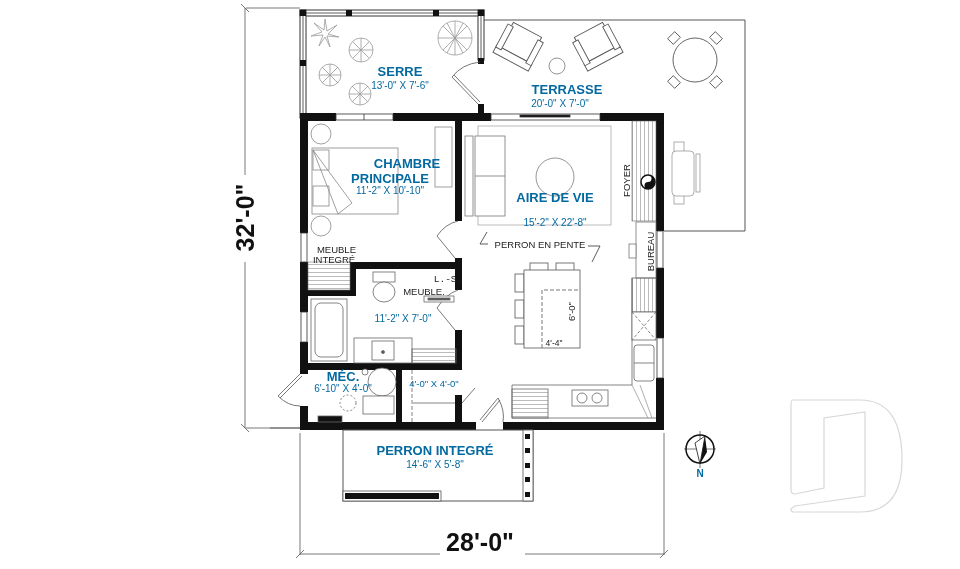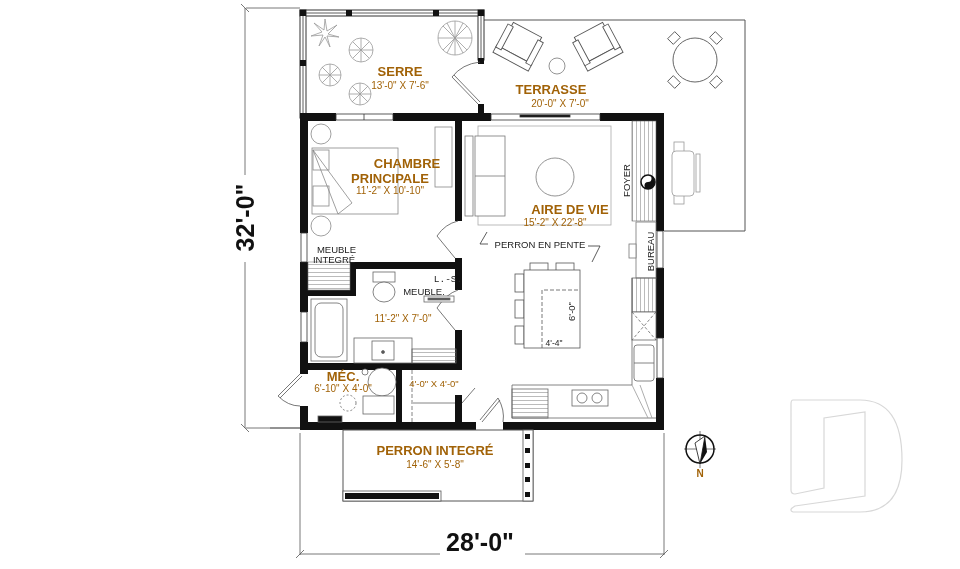--- a/index.html
+++ b/index.html
@@ -1,18 +1,18 @@
 <!DOCTYPE html>
 <html><head>
 <meta charset="utf-8">
 <style>
   html, body { margin:0; padding:0; background:#ffffff; }
   body { width:960px; height:569px; position:relative; overflow:hidden; font-family:"Liberation Sans", sans-serif; }
   #plan { position:absolute; left:0; top:0; width:960px; height:569px; }
-  .lbl { position:absolute; text-align:center; color:#a16207; white-space:nowrap; }
+  .lbl { position:absolute; text-align:center; color:#0369a1; white-space:nowrap; }
   .rname { font-weight:bold; font-size:13px; line-height:15px; }
   .rdim { font-size:10px; line-height:12px; }
   .small { font-size:9.5px; line-height:11px; color:#222; }
   .bigdim { font-weight:bold; font-size:25px; color:#111; }
 </style>
 </head>
 <body>
 
 <svg id="plan" viewBox="0 0 960 569" xmlns="http://www.w3.org/2000/svg">
   <defs>
@@ -271,28 +271,28 @@
     <line x1="700" y1="431" x2="700" y2="468" stroke="#555" stroke-width="0.8"></line>
     <circle cx="700" cy="449" r="14" fill="none" stroke="#111" stroke-width="1.5"></circle>
     <path d="M705 436 L700 464 L695 443 Z" fill="#fff" stroke="#111" stroke-width="0.8"></path>
     <path d="M705 436 L700 464 L707 452 Z" fill="#111"></path>
   </g>
 </svg>
 
 <div class="lbl rname" style="left:360px; top:64px; width:80px;">SERRE</div>
 <div class="lbl rdim" style="left:355px; top:80px; width:90px;">13'-0" X 7'-6"</div>
 
-<div class="lbl rname" style="left:506px; top:82px; width:90px;">TERRASSE</div>
+<div class="lbl rname" style="left:522px; top:82px; width:90px;">TERRASSE</div>
 <div class="lbl rdim" style="left:515px; top:98px; width:90px;">20'-0" X 7'-0"</div>
 
 <div class="lbl rname" style="left:362px; top:156px; width:90px;">CHAMBRE</div>
 <div class="lbl rname" style="left:345px; top:171px; width:90px;">PRINCIPALE</div>
 <div class="lbl rdim" style="left:340px; top:185px; width:100px;">11'-2" X 10'-10"</div>
 
-<div class="lbl rname" style="left:505px; top:202px; width:100px;margin-left:15px;">AIRE DE VIE</div>
+<div class="lbl rname" style="left:505px; top:190px; width:100px;">AIRE DE VIE</div>
 <div class="lbl rdim" style="left:505px; top:217px; width:100px;">15'-2" X 22'-8"</div>
 
 <div class="lbl small" style="left:490px; top:239px; width:100px;">PERRON EN PENTE</div>
 
 <div class="lbl small" style="left:606px; top:175px; width:40px; transform:rotate(-90deg);">FOYER</div>
 <div class="lbl small" style="left:625px; top:246px; width:50px; transform:rotate(-90deg);">BUREAU</div>
 
 <div class="lbl small" style="left:312px; top:244px; width:44px; text-align:right;">MEUBLE</div>
 <div class="lbl small" style="left:312px; top:254px; width:44px; text-align:center;">INTEGRÉ</div>
 

